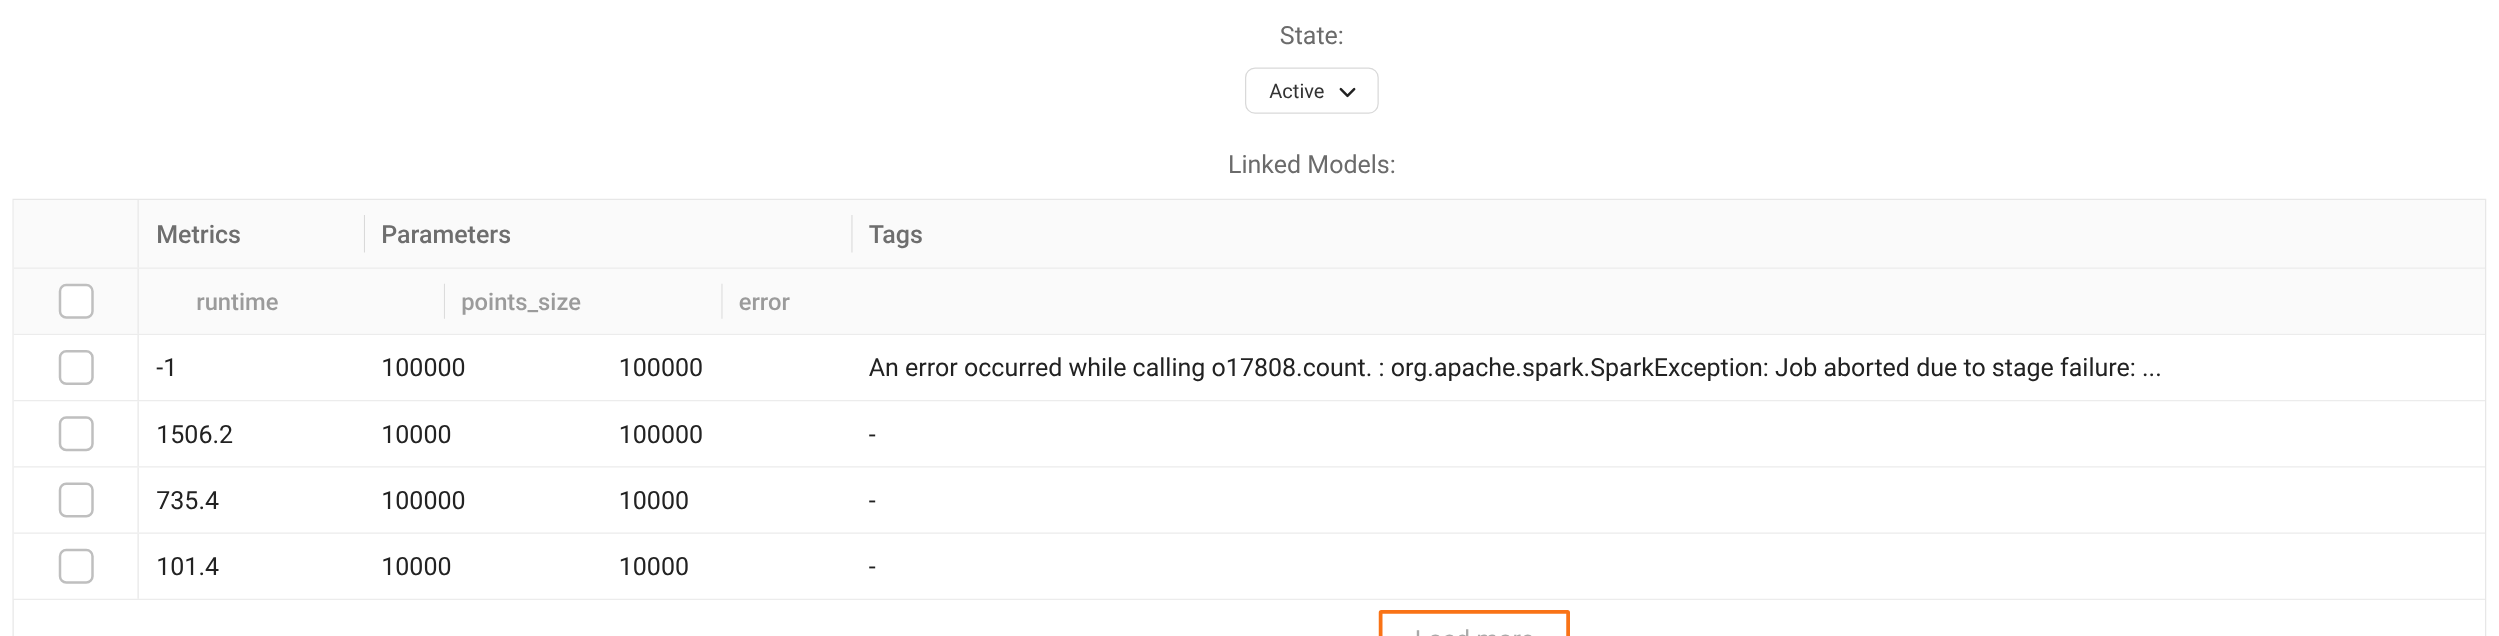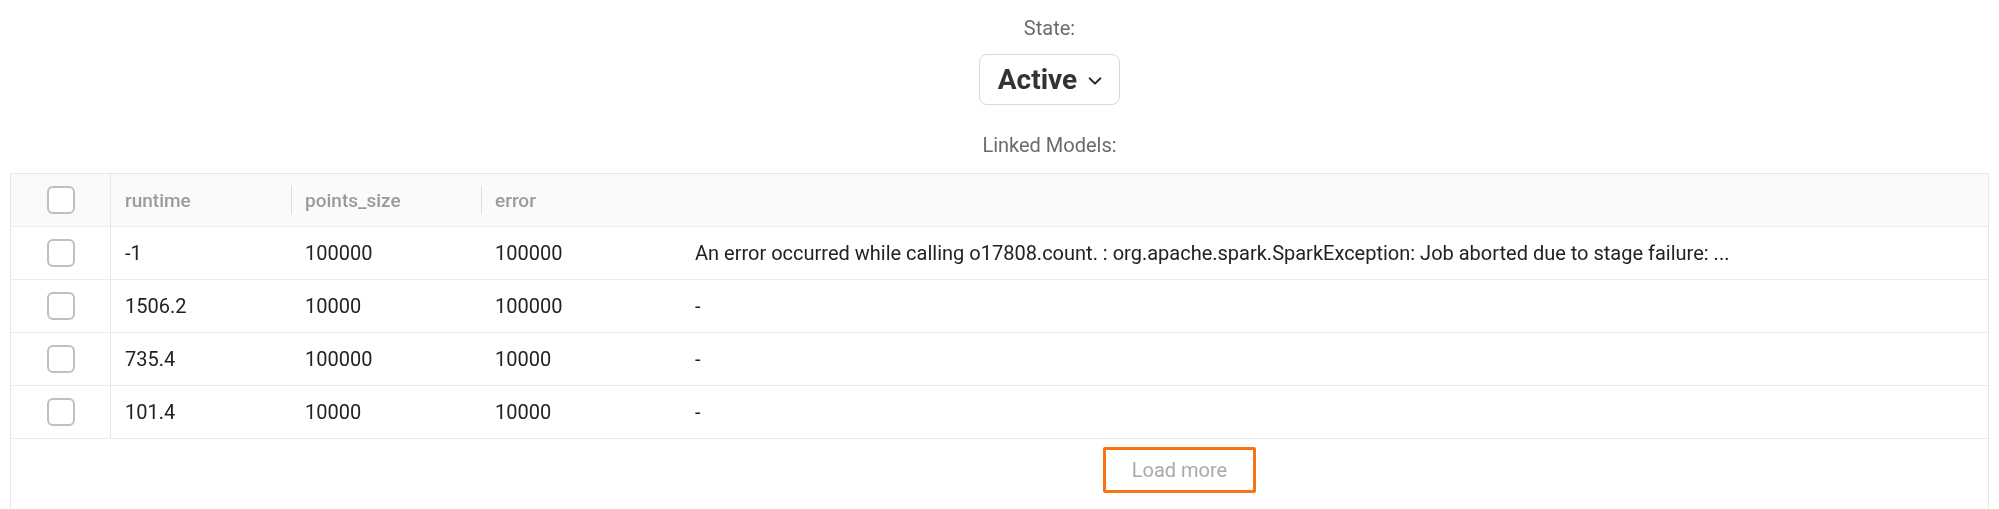--- a/index.html
+++ b/index.html
@@ -29,22 +29,22 @@
     font-size: 20px;
     color: #6b6b6b;
   }
   .dropdown {
     display: inline-flex;
     align-items: center;
     gap: 10px;
     border: 1px solid #d9d9d9;
     border-radius: 8px;
     padding: 8px 18px;
-    font-size: 28px;
-    font-weight: 700;
+    font-size: 16px;
+    font-weight: 400;
     background: #fff;
     cursor: pointer;
     user-select: none;
   }
   .dropdown .chev {
     width: 14px;
     height: 14px;
     display: inline-block;
   }
   .dropdown .chev svg {
@@ -105,20 +105,21 @@
   }
   .row.group-head .col-metrics { width: 180px; }
   
   .row.group-head .col-params-group { width: 390px; }
   .row.group-head .col-tags-group { flex: 1 1 auto; }
 
   
   .row.sub-head {
     background: #fafafa;
     min-height: 52px;
+    gap: 32px;
   }
   .row.sub-head .cell {
     font-size: 19px;
     color: #9b9b9b;
     font-weight: 500;
     position: relative;
   }
   .row.sub-head .col-sep::before {
     content: "";
     position: absolute;
@@ -188,20 +189,26 @@
       </span>
     </div>
 
     <span style="width:18px"></span>
 
     <span class="filter-label">Linked Models:</span>
   </div>
 
   <div class="table">
 
+    <div class="row group-head">
+      <div class="cell col-check"></div>
+      <div class="cell col-metrics">Metrics</div>
+      <div class="cell col-params-group group-sep">Parameters</div>
+      <div class="cell col-tags-group group-sep">Tags</div>
+    </div>
 
     <div class="row sub-head">
       <div class="cell col-check">
         <span class="chk"></span>
       </div>
       <div class="cell col-metrics">runtime</div>
       <div class="cell col-params1 col-sep">points_size</div>
       <div class="cell col-tags col-sep">error</div>
     </div>
 

